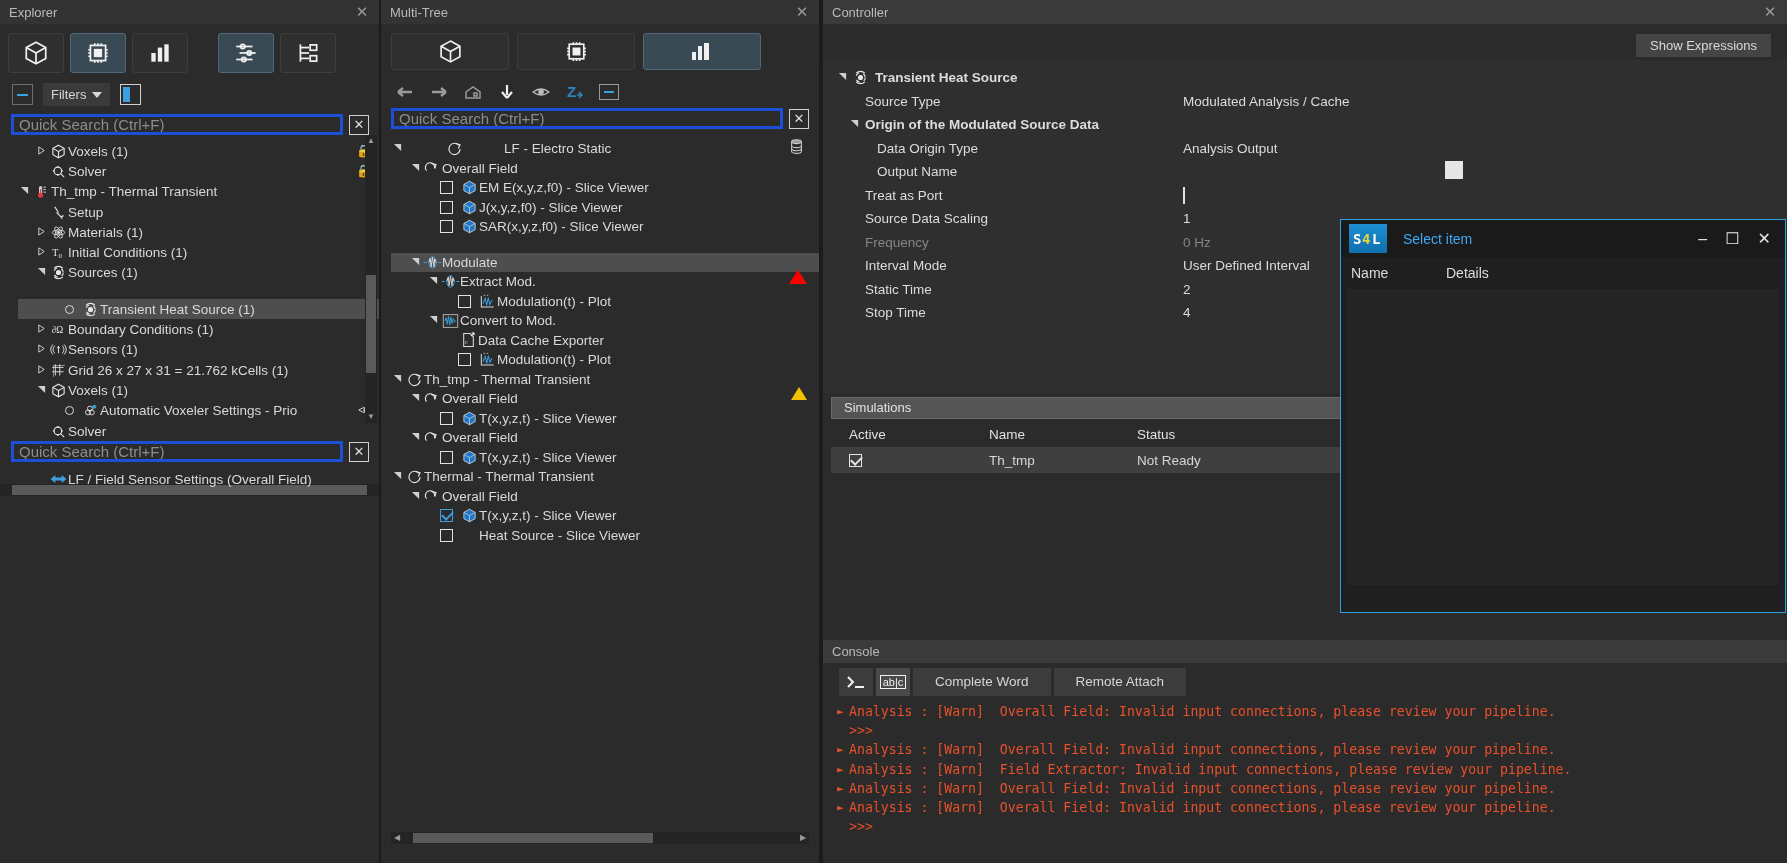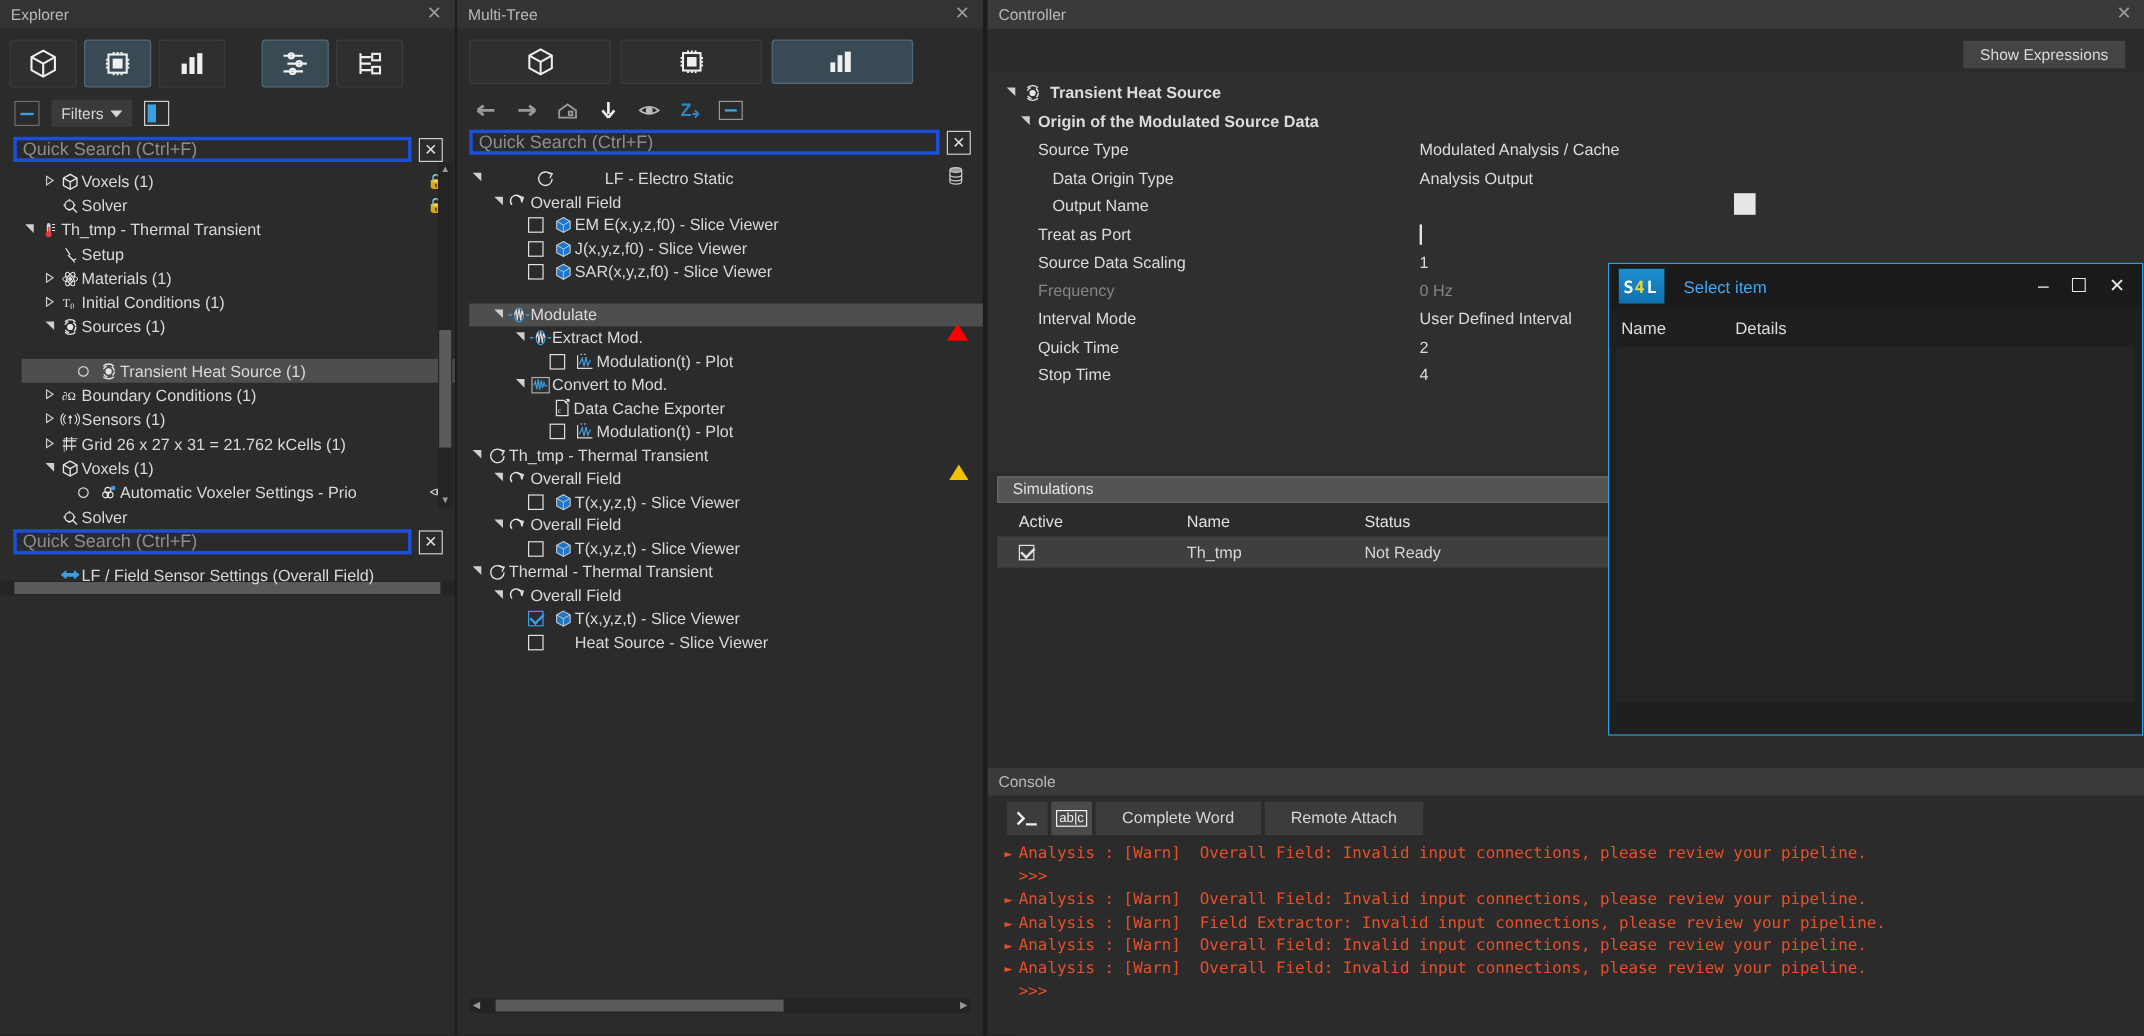--- a/index.html
+++ b/index.html
@@ -804,38 +804,38 @@
                   <circle cx="12" cy="12" r="3.2" fill="#e6e6e6"></circle>
                   <path d="M5 5 A10 10 0 0 1 19 5"></path>
                   <path d="M5 19 A10 10 0 0 0 19 19"></path>
                   <circle cx="12" cy="12" r="7.5" stroke-dasharray="6 7"></circle>
                 </svg>
               </span>
               <span>Transient Heat Source</span>
             </span>
             <span class="pval"><span></span></span>
           </div>
+          <div class="prow">
+            <span class="pname" style="display:flex;align-items:center;padding-left:8px;">
+              <span class="ptw" style="margin-left:12px"></span>
+              <span>Source Type</span>
+            </span>
+            <span class="pval"><span>Modulated Analysis / Cache</span></span>
+          </div>
           <div class="prow hdr">
             <span class="pname" style="display:flex;align-items:center;padding-left:8px;">
               <span class="ptw" style="margin-left:12px"><svg width="9" height="9" viewBox="0 0 10 10">
                   <path d="M1 1 L9 1 L9 9 Z" fill="#cfcfcf"></path>
                 </svg></span>
               <span>Origin of the Modulated Source Data</span>
             </span>
             <span class="pval"><span></span></span>
           </div>
           <div class="prow">
             <span class="pname" style="display:flex;align-items:center;padding-left:8px;">
-              <span class="ptw" style="margin-left:12px"></span>
-              <span>Source Type</span>
-            </span>
-            <span class="pval"><span>Modulated Analysis / Cache</span></span>
-          </div>
-          <div class="prow">
-            <span class="pname" style="display:flex;align-items:center;padding-left:8px;">
               <span class="ptw" style="margin-left:24px"></span>
               <span>Data Origin Type</span>
             </span>
             <span class="pval"><span>Analysis Output</span></span>
           </div>
           <div class="prow">
             <span class="pname" style="display:flex;align-items:center;padding-left:8px;">
               <span class="ptw" style="margin-left:24px"></span>
               <span>Output Name</span>
             </span>
@@ -865,21 +865,21 @@
           <div class="prow">
             <span class="pname" style="display:flex;align-items:center;padding-left:8px;">
               <span class="ptw" style="margin-left:12px"></span>
               <span>Interval Mode</span>
             </span>
             <span class="pval"><span>User Defined Interval</span></span>
           </div>
           <div class="prow">
             <span class="pname" style="display:flex;align-items:center;padding-left:8px;">
               <span class="ptw" style="margin-left:12px"></span>
-              <span>Quick Time</span>
+              <span>Static Time</span>
             </span>
             <span class="pval"><span>2</span></span>
           </div>
           <div class="prow">
             <span class="pname" style="display:flex;align-items:center;padding-left:8px;">
               <span class="ptw" style="margin-left:12px"></span>
               <span>Stop Time</span>
             </span>
             <span class="pval"><span>4</span></span>
           </div>

